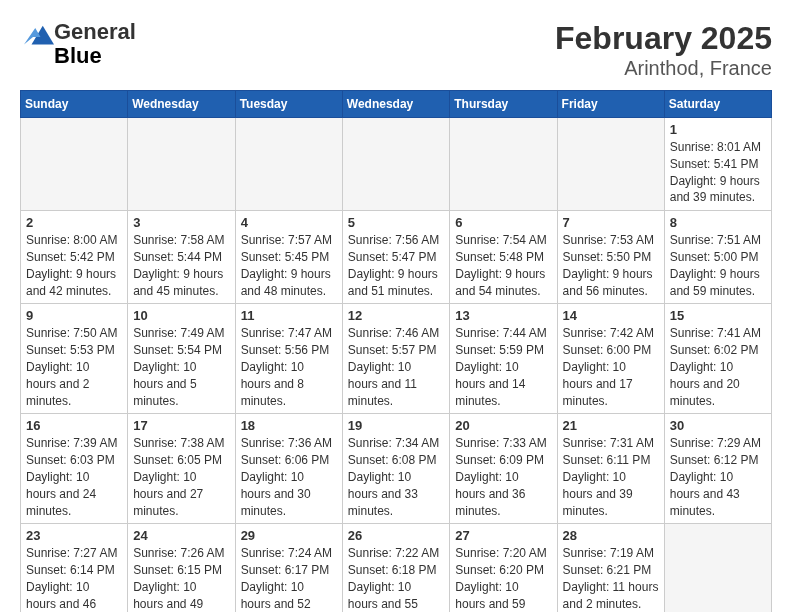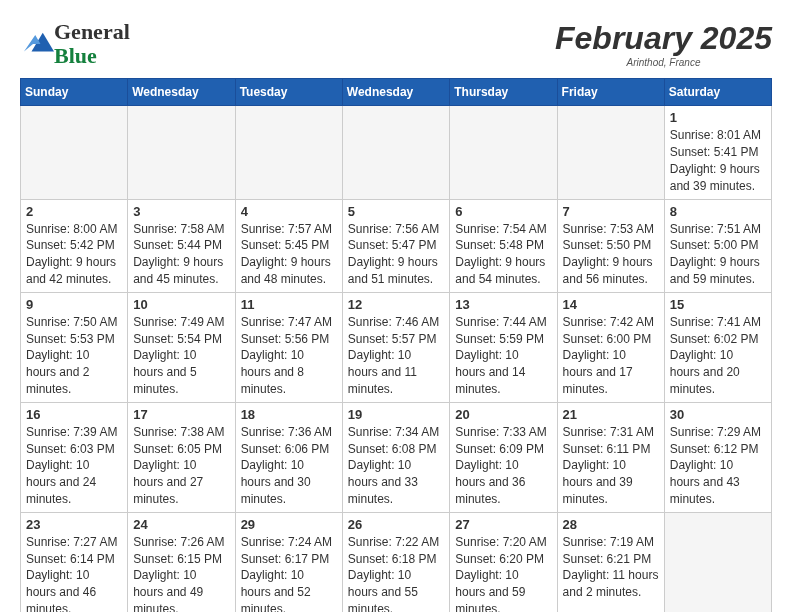--- a/index.html
+++ b/index.html
@@ -11,46 +11,43 @@
       padding: 20px;
     }
     .header {
       display: flex;
       align-items: flex-start;
       justify-content: space-between;
       margin-bottom: 10px;
     }
     .logo {
       display: flex;
-      align-items: center;
-      font-family: Liberation Serif, serif;
     }
     .logo-text {
       font-size: 22px;
       font-weight: bold;
       line-height: 1.1;
     }
     .logo-general { color: #333; }
-    .logo-blue { color: #15803d; }
+    .logo-blue { color: #000000; }
     .logo-icon {
       width: 30px;
       height: 30px;
       margin-left: 4px;
     }
     .title-block {
-      text-align: center;
-      font-style: italic;
+      text-align: right;
     }
     .month-title {
       font-size: 32px;
       font-weight: bold;
       color: #333;
     }
     .location {
-      font-size: 10px;
+      font-size: 20px;
       color: #555;
     }
     .calendar {
       width: 100%;
       border-collapse: collapse;
       border: 1px solid #fca5a5;
     }
     .calendar th {
       background: #2060b0;
       color: #fff;

